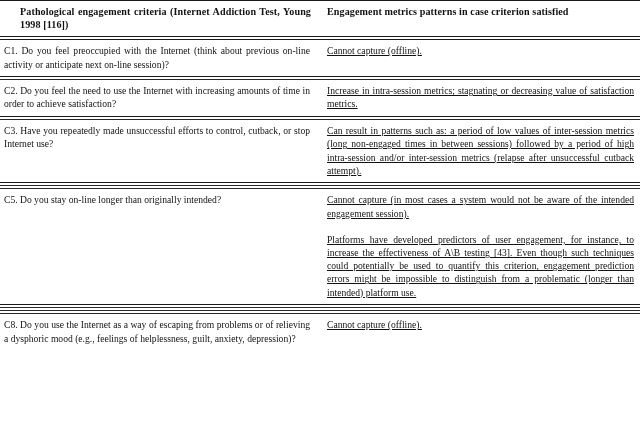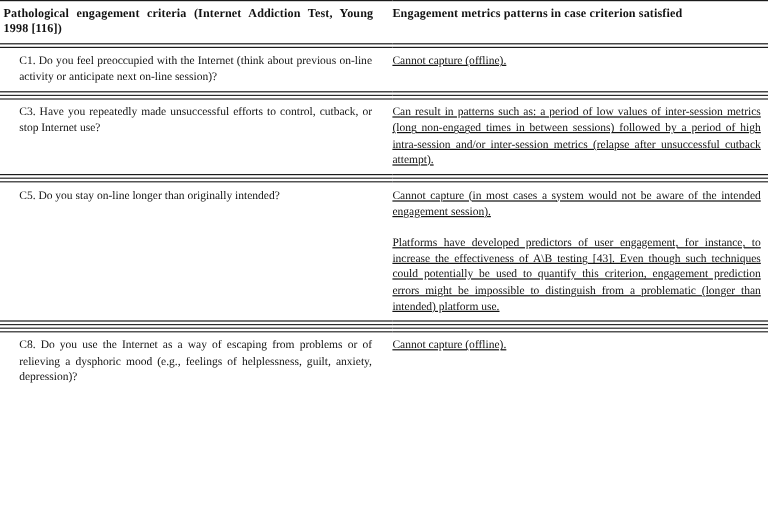--- a/index.html
+++ b/index.html
@@ -37,21 +37,21 @@
     border-top: 1.1px solid #1a1a1a;
     padding: 0;
     height: 0;
     line-height: 0;
     font-size: 0;
   }
 
   
   tr.header-row td {
     vertical-align: top;
-    padding: 4px 10px 4px 3px;
+    padding: 4px 10px 4px 20px;
     font-weight: bold;
     font-size: 10.1px;
     line-height: 13.4px;
     letter-spacing: 0.01em;
   }
   tr.header-row td.cell-left {
     text-align: justify;
     text-align-last: left;
     padding-right: 16px;
   }
@@ -74,21 +74,21 @@
   tr.body-row td {
     vertical-align: top;
     font-size: 9.6px;
     line-height: 13.2px;
     padding: 4.5px 4px 5px 4px;
   }
   tr.body-row td.cell-left {
     text-align: justify;
     text-align-last: left;
     padding-right: 17px;
-    padding-left: 16px;
+    padding-left: 4px;
   }
   tr.body-row td.cell-right {
     text-align: justify;
     text-align-last: left;
     padding-left: 0;
     padding-right: 6px;
     text-decoration: underline;
   }
 
   
@@ -142,20 +142,26 @@
         <td class="cell-left">C1. Do you feel preoccupied with the Internet (think about previous on-line activity or anticipate next on-line session)?</td>
         <td class="cell-right">
           <p class="para">Cannot capture (offline).</p>
         </td>
       </tr>
       <tr class="sep-row">
         <td></td>
         <td></td>
       </tr>
 
+      <tr class="body-row">
+        <td class="cell-left">C2. Do you feel the need to use the Internet with increasing amounts of time in order to achieve satisfaction?</td>
+        <td class="cell-right">
+          <p class="para">Increase in intra-session metrics; stagnating or decreasing value of satisfaction metrics.</p>
+        </td>
+      </tr>
       <tr class="sep-row">
         <td></td>
         <td></td>
       </tr>
 
       <tr class="body-row">
         <td class="cell-left">C3. Have you repeatedly made unsuccessful efforts to control, cutback, or stop Internet use?</td>
         <td class="cell-right">
           <p class="para">Can result in patterns such as: a period of low values of inter-session metrics (long non-engaged times in between sessions) followed by a period of high intra-session and/or inter-session metrics (relapse after unsuccessful cutback attempt).</p>
         </td>

